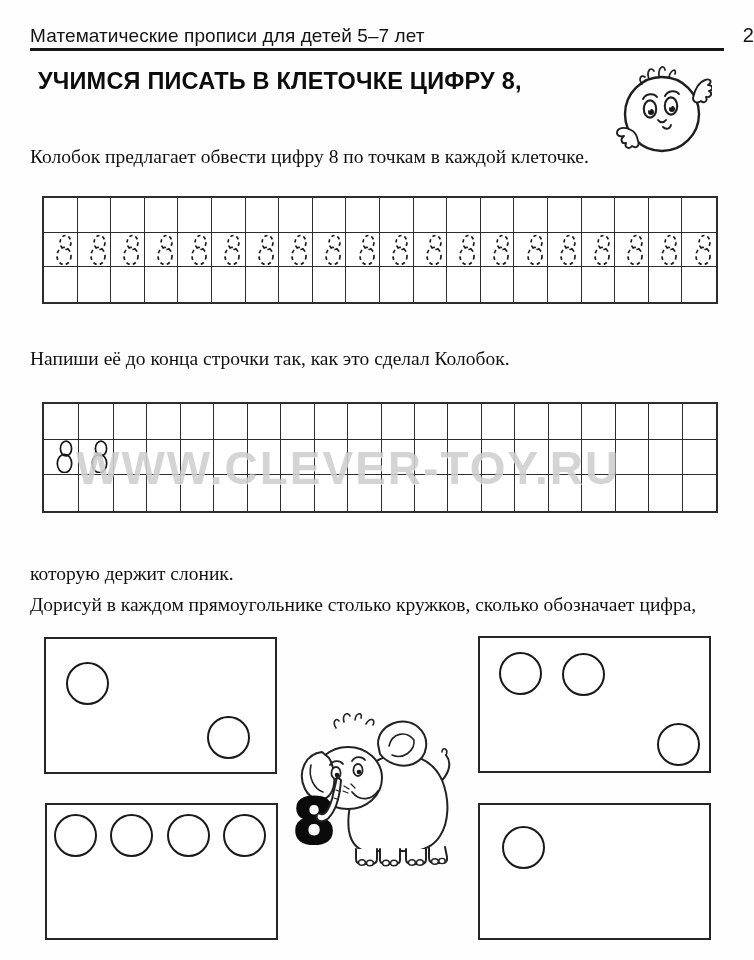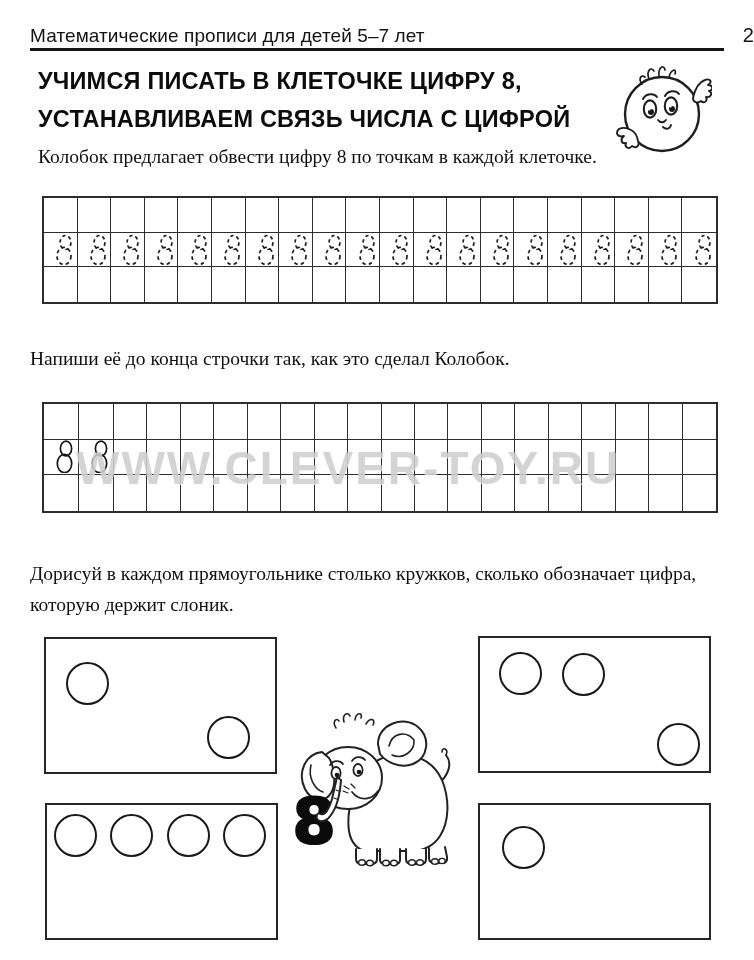--- a/index.html
+++ b/index.html
@@ -7,21 +7,21 @@
         font-family:"Liberation Sans",sans-serif;color:#141414;padding-left:41px;}
 
   .hdr-text{position:absolute;left:30px;top:25px;font-size:19px;letter-spacing:0.1px;}
   .hdr-num{position:absolute;right:30px;top:24px;font-size:20px;}
   .hdr-rule{position:absolute;left:30px;top:48px;width:694px;height:3px;background:#161616;}
 
   .title{position:absolute;left:30px;top:62px;width:580px;font-weight:700;
          font-size:23.5px;line-height:38px;color:#0c0c0c;letter-spacing:0.2px;margin-left:8px;}
 
   .serif{font-family:"Liberation Serif",serif;font-size:19.5px;color:#101010;}
-  .p1{position:absolute;left:30px;top:146px;width:640px;margin-left:8px;}
+  .p1{position:absolute;left:30px;top:146px;width:640px;}
   .p2{position:absolute;left:30px;top:348px;width:640px;}
   .p3{position:absolute;left:30px;top:558px;width:700px;line-height:31px;}
 
   .kolobok{position:absolute;left:612px;top:61px;width:100px;height:95px;}
   .elephant{position:absolute;left:292px;top:710px;width:162px;height:158px;}
 
   .grid{position:absolute;left:42px;width:676px;box-sizing:border-box;
         border:2px solid #2d2d2d;display:grid;grid-template-columns:repeat(20,1fr);background:#fff;}
   .grid1{top:196px;}
   .grid2{top:402px;}
@@ -51,21 +51,20 @@
 <body>
 
 <div class="page">
 
   <div class="hdr-text">Математические прописи для детей 5–7 лет</div>
   <div class="hdr-num">29</div>
   <div class="hdr-rule"></div>
 
   <div class="title">
     <div>УЧИМСЯ ПИСАТЬ В КЛЕТОЧКЕ ЦИФРУ 8,</div>
-    <div>УСТАНАВЛИВАЕМ СВЯЗЬ ЧИСЛА С ЦИФРОЙ</div>
   </div>
 
   <svg class="kolobok" viewBox="0 0 100 95">
     <g fill="#fff" stroke="#1e1e1e" stroke-width="2.4" stroke-linecap="round" stroke-linejoin="round">
       <circle cx="50" cy="53" r="37"></circle>
       <g fill="none" stroke-width="1.7">
         <path d="M37,18 C34,10 39,5 42,10"></path>
         <path d="M47,15 C46,6 52,3 53,9"></path>
         <path d="M57,16 C59,8 65,7 63,13"></path>
         <path d="M30,23 C26,18 29,13 33,16"></path>
@@ -321,22 +320,22 @@
       <div class="cell last-row"></div>
       <div class="cell last-row"></div>
       <div class="cell last-row"></div>
       <div class="cell last-row"></div>
       <div class="cell last-col last-row"></div>
     </div>
 
   <div class="watermark">WWW.CLEVER-TOY.RU</div>
 
   <div class="serif p3">
+    <div>которую держит слоник.</div>
     <div>Дорисуй в каждом прямоугольнике столько кружков, сколько обозначает цифра,</div>
-    <div>которую держит слоник.</div>
   </div>
 
   <div class="box box-a">
       <div class="circle" style="left: 19.5px; top: 22.5px;"></div>
       <div class="circle" style="left: 160.5px; top: 76.5px;"></div>
     </div>
   <div class="box box-b">
       <div class="circle" style="left: 18.5px; top: 13.5px;"></div>
       <div class="circle" style="left: 81.5px; top: 14.5px;"></div>
       <div class="circle" style="left: 176.5px; top: 84.5px;"></div>

